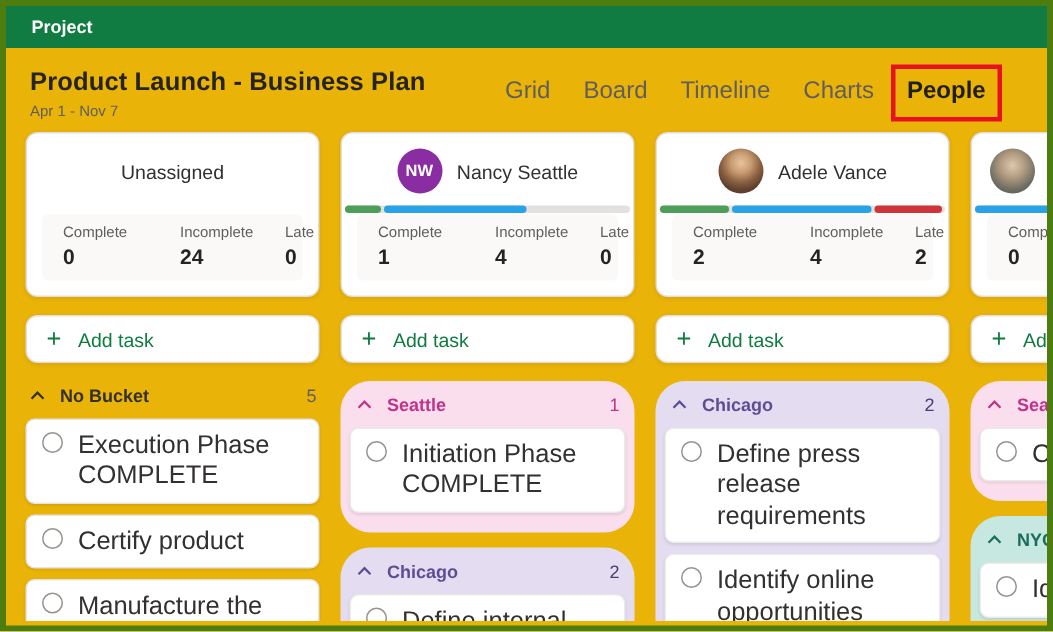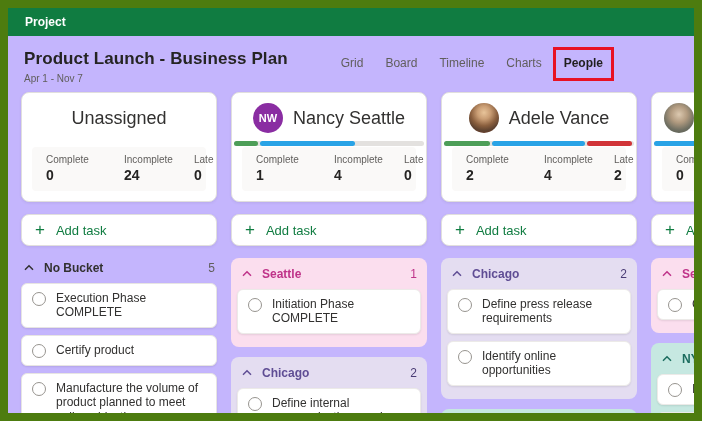--- a/index.html
+++ b/index.html
@@ -1,70 +1,70 @@
 <!DOCTYPE html>
 <html><head>
 <meta charset="utf-8">
 <style>
   * { margin:0; padding:0; box-sizing:border-box; }
   html,body { background:#fff; font-family:"Liberation Sans", sans-serif; }
-  .frame { position:relative; width:702px; height:421px; border:8px solid #4d7c0f;
-           overflow:hidden; background:#c4b5fd; }
+  .frame { position:relative; width:702px; height:421px; border:4px solid #4d7c0f;
+           overflow:hidden; background:#eab308; }
   .app-bar { height:28px; background:#107c41; display:flex; align-items:center;
              padding:0 17px; }
   .app-bar .app-title { color:#fff; font-size:12px; font-weight:700; }
   .header { display:flex; align-items:flex-start; padding:13px 16px 4px; gap:44px; }
   .title-block .proj-title { font-size:17px; font-weight:700; color:#252423; letter-spacing:.1px; }
   .title-block .proj-dates { font-size:10px; color:#605e5c; margin-top:4px; }
   .tabs { display:flex; gap:4px; margin-top:3px; }
-  .tab { padding:4px 9px; font-size:12px; color:#605e5c; cursor:pointer; white-space:nowrap;text-align:right; }
+  .tab { padding:4px 9px; font-size:16px; color:#605e5c; cursor:pointer; white-space:nowrap;text-align:right; }
   .tab.active { color:#201f1e; font-weight:700; position:relative; }
   .tab.annotated::after { content:""; position:absolute; top:-5px; bottom:-7px; left:-2px; right:-2px;
                           border:3px solid #e81123; pointer-events:none; }
   .board { display:flex; gap:14px; padding:4px 0 0 13px; overflow:hidden; height:330px; }
   .column { flex:0 0 196px; width:196px; display:flex; flex-direction:column; }
   .person-card { position:relative; background:#fff; border:1px solid #e1dfdd; border-radius:8px;
                  box-shadow:0 1px 3px rgba(0,0,0,.07); height:110px; flex:0 0 110px;
                  margin-bottom:12px; padding-top:8px; }
   .person-row { display:flex; align-items:center; justify-content:center; gap:10px; height:34px; }
   .person-row.left { justify-content:flex-start; padding-left:12px; }
-  .person-name { font-size:18px; color:#323130; }
+  .person-name { font-size:13px; color:#323130; }
   .avatar { width:30px; height:30px; border-radius:50%; display:flex; align-items:center;
             justify-content:center; color:#fff; font-size:11px; font-weight:700; flex:0 0 30px; }
   .avatar.photo-a { background:radial-gradient(circle at 50% 32%, #e8c49a 0%, #c99d74 26%,
                     #8a5f3e 52%, #5d4230 72%, #7a3322 100%); }
   .avatar.photo-b { background:radial-gradient(circle at 50% 38%, #dcc9b0 0%, #b29b80 34%,
                     #6f6f62 66%, #4e544b 100%); }
   .progress-track { position:absolute; left:2px; right:2px; top:48px; height:5px;
                     background:#e3e1df; border-radius:3px; display:flex; gap:2px; }
   .progress-seg { height:5px; border-radius:3px; }
   .stats-panel { position:absolute; left:10px; right:10px; bottom:10px; background:#faf9f8;
                  border-radius:4px; padding:7px 0 8px 14px; display:flex; gap:16px; }
   .stat-label { font-size:10px; color:#605e5c; }
   .stat-value { font-size:14px; font-weight:700; color:#252423; margin-top:2px; }
   .stat:nth-child(1){ min-width:46px; } .stat:nth-child(2){ min-width:54px;margin-left:16px; }
   .add-task { background:#fff; border:1px solid #e1dfdd; border-radius:8px;
               box-shadow:0 1px 3px rgba(0,0,0,.07); height:32px; flex:0 0 32px;
               display:flex; align-items:center; gap:11px; padding:0 13px;
               color:#107c41; font-size:13px; margin-bottom:12px; cursor:pointer; }
   .plus-icon { font-size:17px; font-weight:400; line-height:1; margin-top:-1px; }
   .bucket { border-radius:8px; margin-bottom:10px; }
-  .bucket.has-bg { padding:6px; }
+  .bucket.has-bg { padding:6px;border-radius:20px; }
   .bucket-header { display:flex; align-items:center; gap:9px; padding:3px 4px 8px 4px;
                    font-size:12px; font-weight:700; }
   .bucket.no-bg .bucket-header { padding-left:2px; padding-right:2px; }
   .chevron { display:flex; cursor:pointer; }
   .bucket-count { margin-left:auto; font-weight:400; }
   .task-card { background:#fff; border:1px solid #eceae8; border-radius:6px;
                box-shadow:0 1px 2px rgba(0,0,0,.09); padding:7px 10px; display:flex;
                gap:10px; align-items:flex-start; margin-bottom:7px; cursor:pointer; }
   .bucket.no-bg .task-card { border-color:#e7e5e3; }
   .task-checkbox { width:14px; height:14px; flex:0 0 14px; border:1.5px solid #97948f;
                    border-radius:50%; margin-top:1px; background:#fff; }
-  .task-text { font-size:12px; line-height:1.2; color:#323130; min-height:13px; }
+  .task-text { font-size:17px; line-height:1.2; color:#323130; min-height:13px; }
 </style>
 </head>
 <body>
 
 <div class="frame">
   <div class="app-bar">
     <span class="app-title">Project</span>
   </div>
   <div class="header">
     <div class="title-block">

